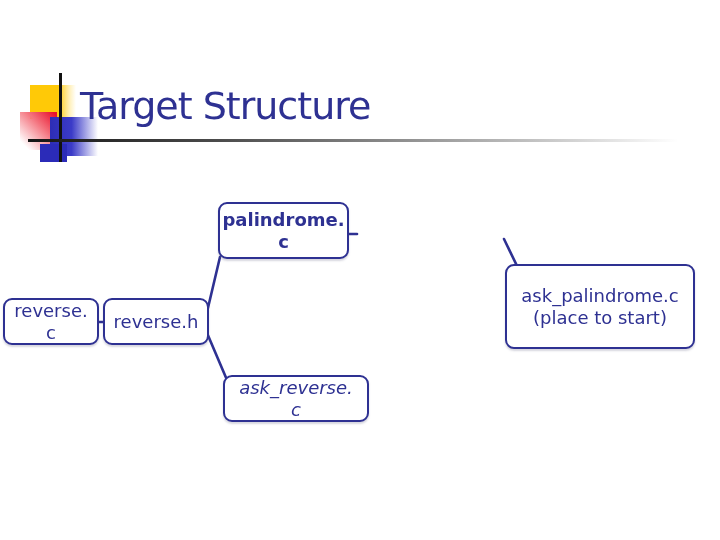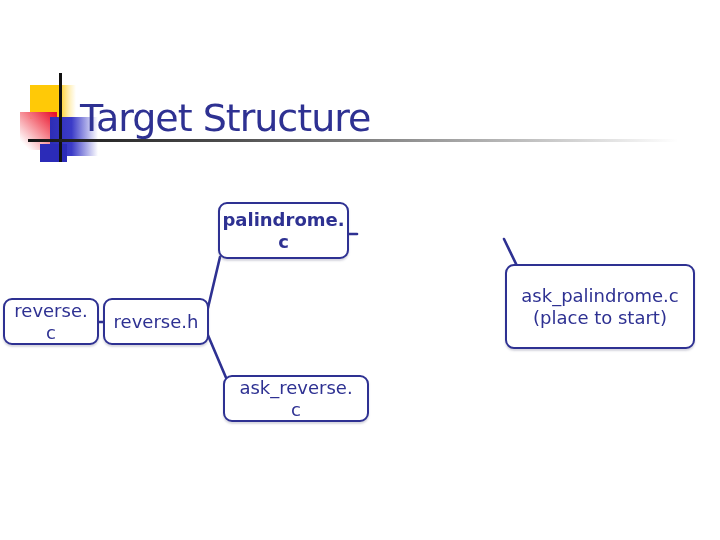--- a/index.html
+++ b/index.html
@@ -41,21 +41,21 @@
     left: 59px; top: 73px; width: 3px; height: 89px;
     background: #111111;
   }
   .rule-horizontal {
     position: absolute;
     left: 28px; top: 139px; width: 650px; height: 3px;
     background: linear-gradient(to right, #141414 0%, #4d4d4d 30%, #909090 58%, #c8c8c8 80%, rgba(255,255,255,0) 100%);
   }
   .slide-title {
     position: absolute;
-    left: 80px; top: 96px;
+    left: 80px; top: 84px;
     font-size: 38px;
     letter-spacing: -1px;
     color: #2E3192;
     white-space: nowrap;
     text-align: right;
   }
 
   
   .connectors {
     position: absolute;
@@ -80,21 +80,21 @@
     text-align: center;
     font-size: 18px;
     line-height: 1.18;
     white-space: pre-line;
     box-shadow: 0 2px 2px rgba(110,110,140,0.28);
   }
   .node-palindrome-c   { left: 218px; top: 202px; width: 131px; height: 57px; font-weight: bold; }
   .node-palindrome-h   { left: 355px; top: 207px; width: 150px; height: 47px; }
   .node-reverse-c      { left:   3px; top: 298px; width:  96px; height: 47px; justify-content: center; }
   .node-reverse-h      { left: 103px; top: 298px; width: 106px; height: 47px; align-items: center; }
-  .node-ask-reverse-c  { left: 223px; top: 375px; width: 146px; height: 47px; }
+  .node-ask-reverse-c  { left: 223px; top: 375px; width: 146px; height: 47px; font-style: italic; }
   .node-ask-palindrome-c { left: 505px; top: 264px; width: 190px; height: 85px; }
 </style>
 </head>
 <body>
 
 <div class="slide">
 
   <div class="deco deco-yellow"></div>
   <div class="deco deco-red"></div>
   <div class="deco deco-blue"></div>

